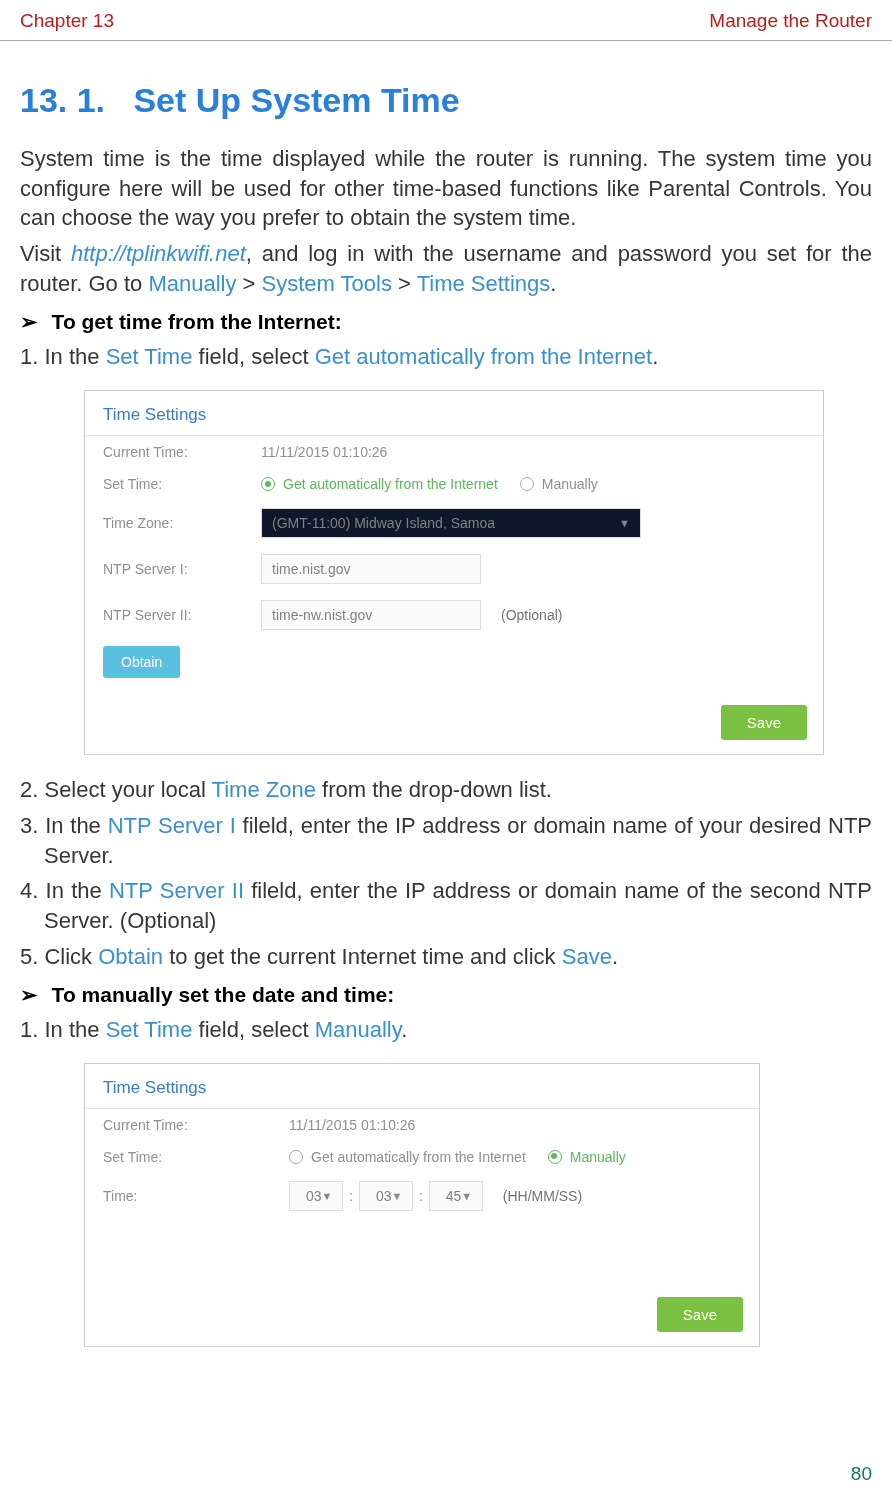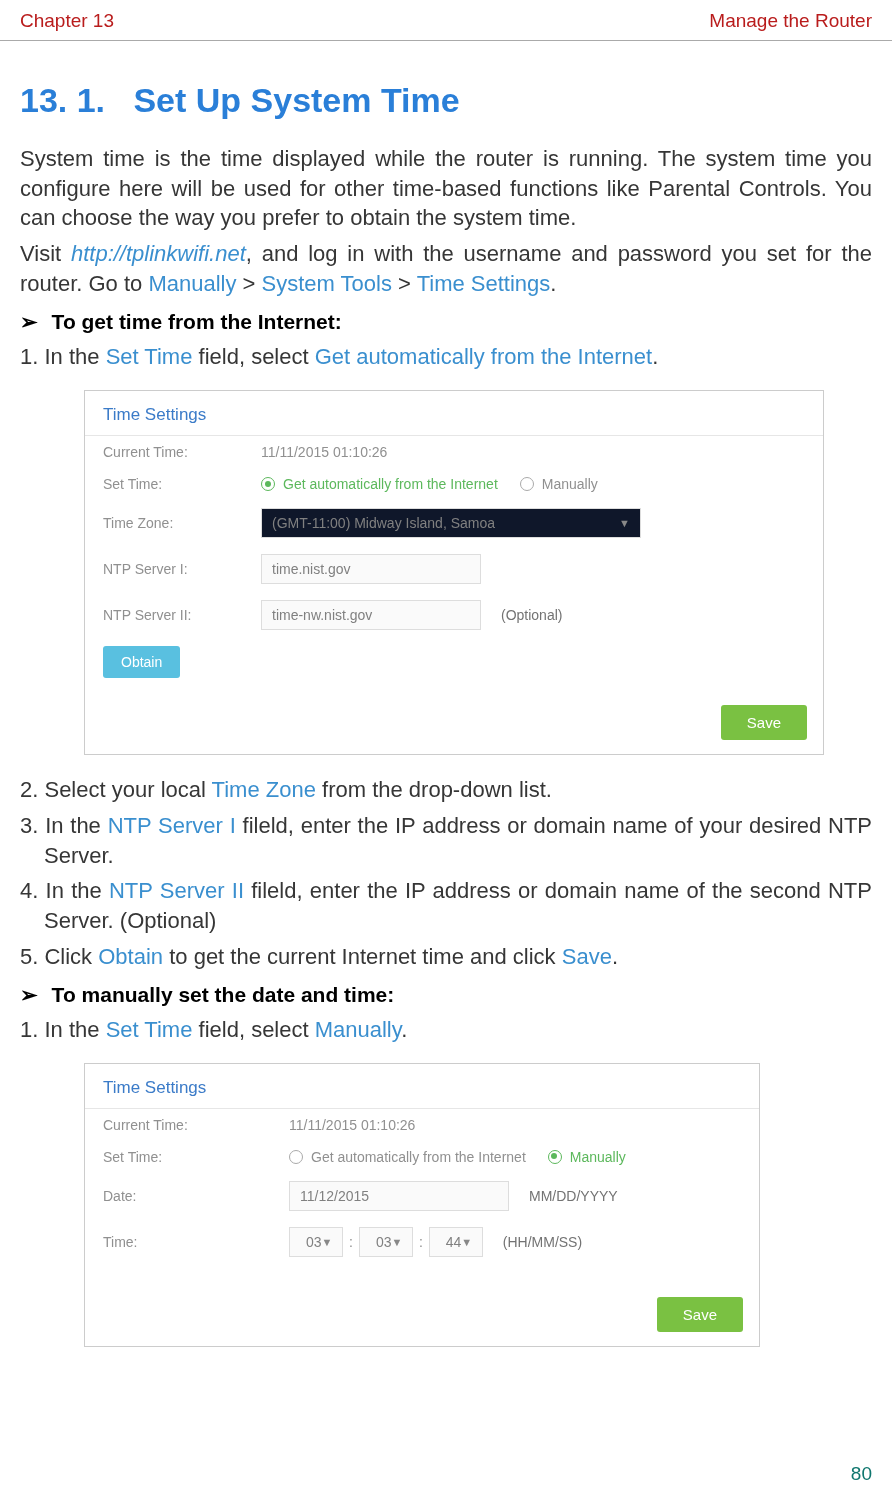--- a/index.html
+++ b/index.html
@@ -304,42 +304,35 @@
       <div class="form-row">
         <span class="form-label">Set Time:</span>
         <span class="radio">
           <span class="radio-dot"></span>
           <span>Get automatically from the Internet</span>
         </span>
         <span class="radio">
           <span class="radio-dot checked"></span>
           <span class="radio-label-green">Manually</span>
         </span>
-      </div>
-      <div class="form-row">
-        <span class="form-label">Date:</span>
-        <div class="input-box">
-          <span>11/12/2015</span>
-        </div>
-        <span class="optional-hint">MM/DD/YYYY</span>
       </div>
       <div class="form-row">
         <span class="form-label">Time:</span>
         <div class="small-select">
             <span>03</span>
             <span class="chevron">▼</span>
           </div>
         <span class="colon">:</span>
         <div class="small-select">
             <span>03</span>
             <span class="chevron">▼</span>
           </div>
         <span class="colon">:</span>
         <div class="small-select">
-            <span>44</span>
+            <span>45</span>
             <span class="chevron">▼</span>
           </div>
         <span class="optional-hint">(HH/MM/SS)</span>
       </div>
       <button class="btn-save">Save</button>
     </div>
   </div>
 
 </div>
 

